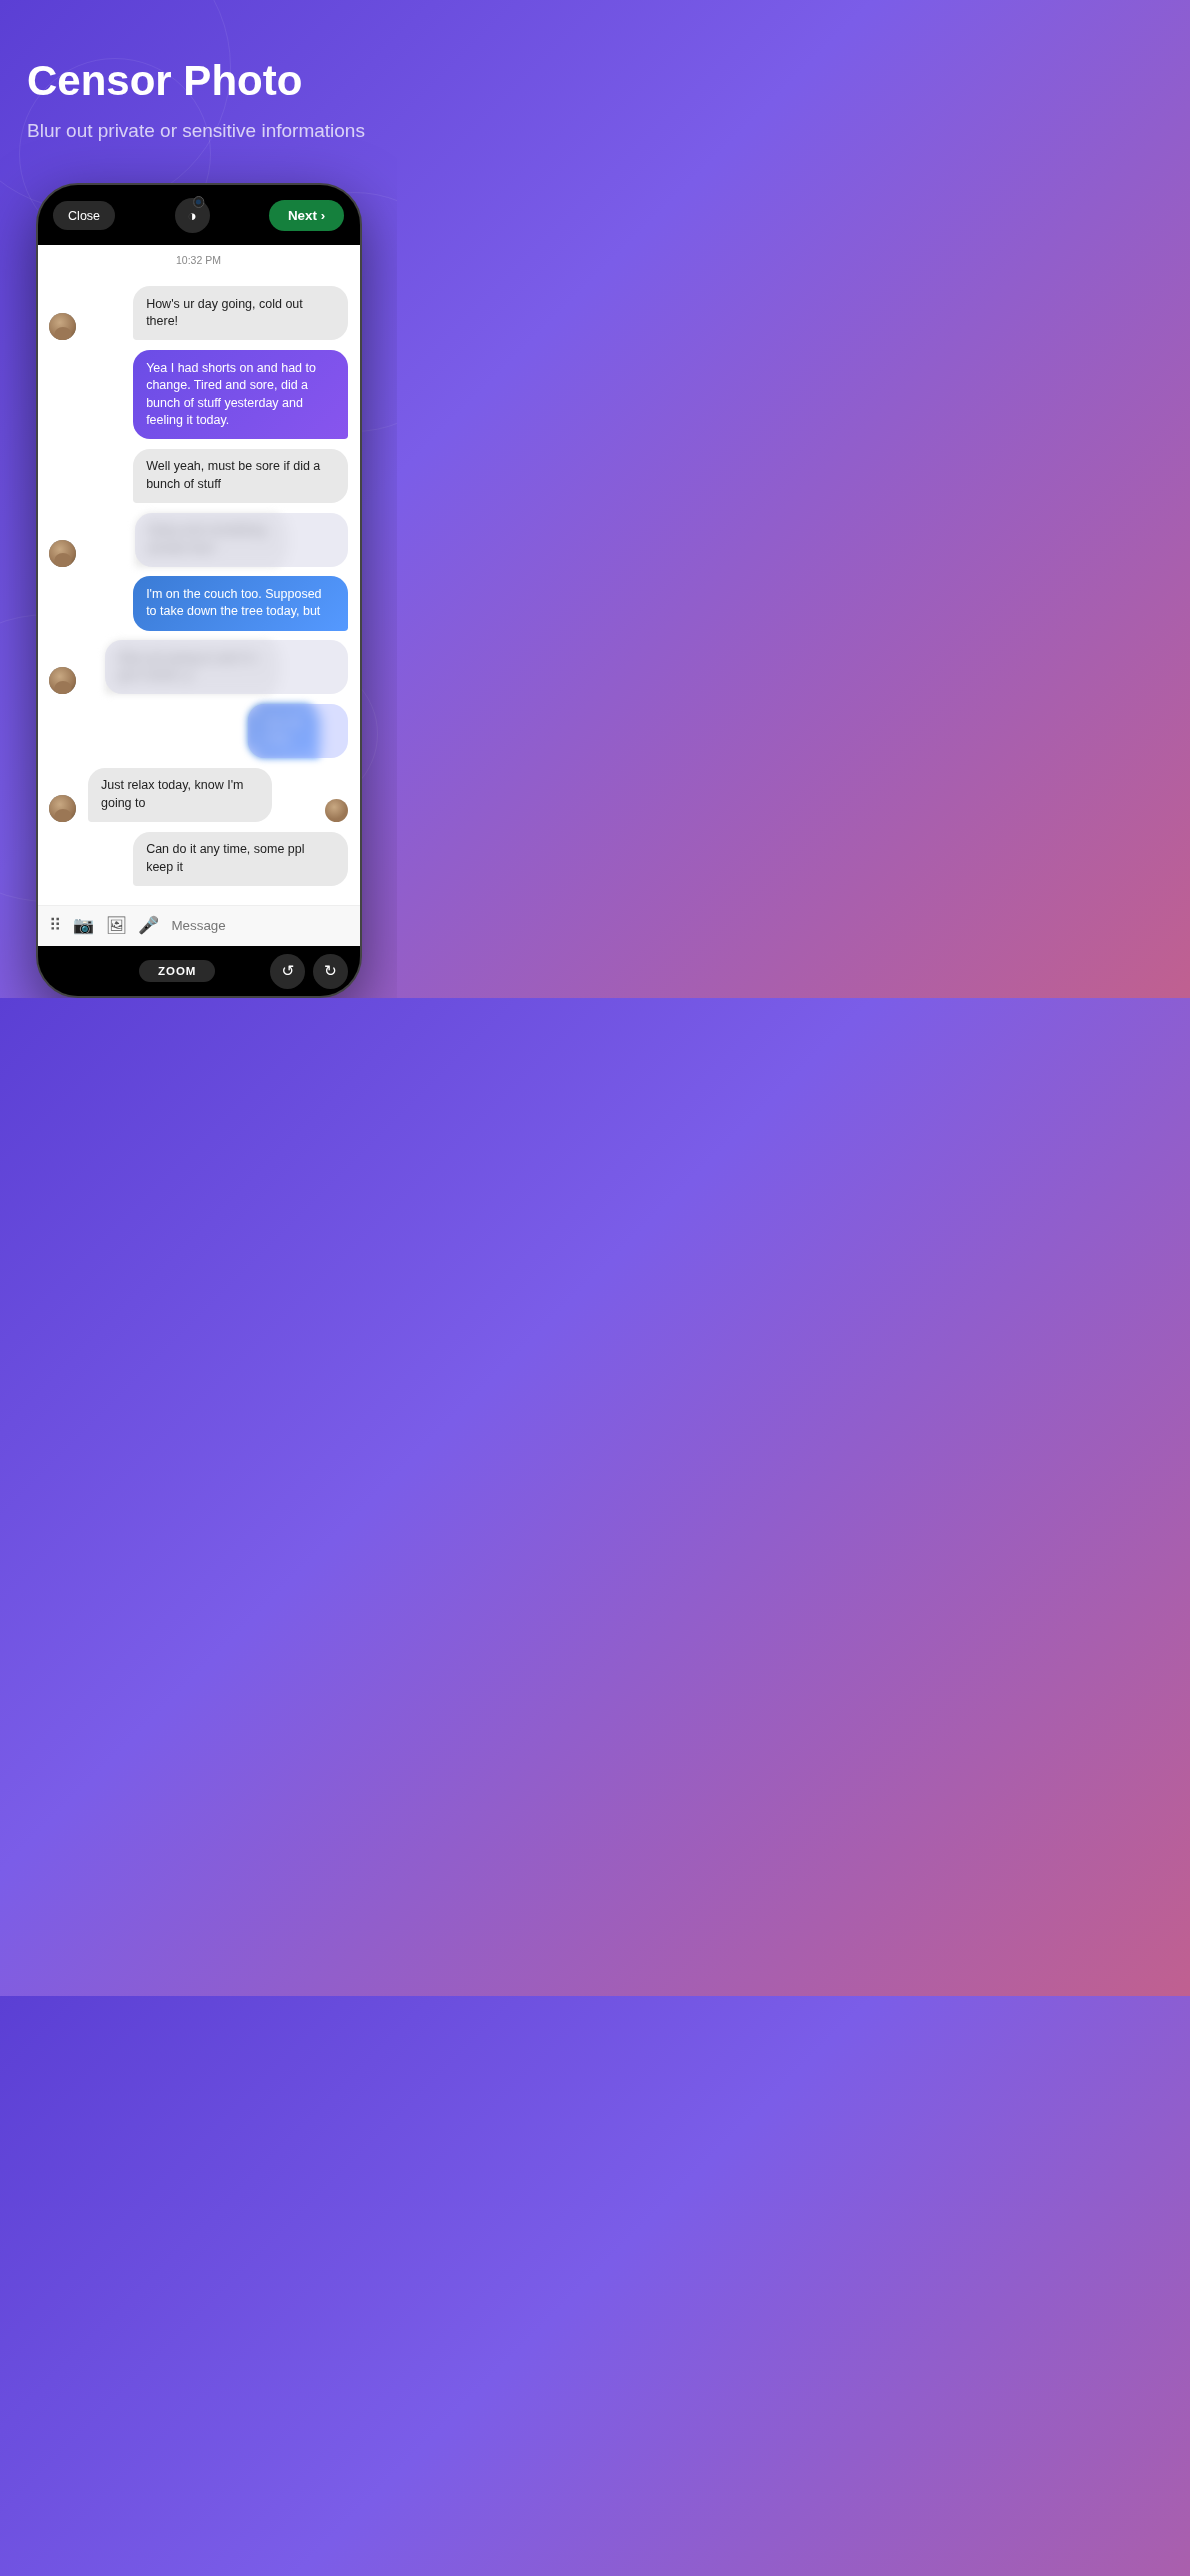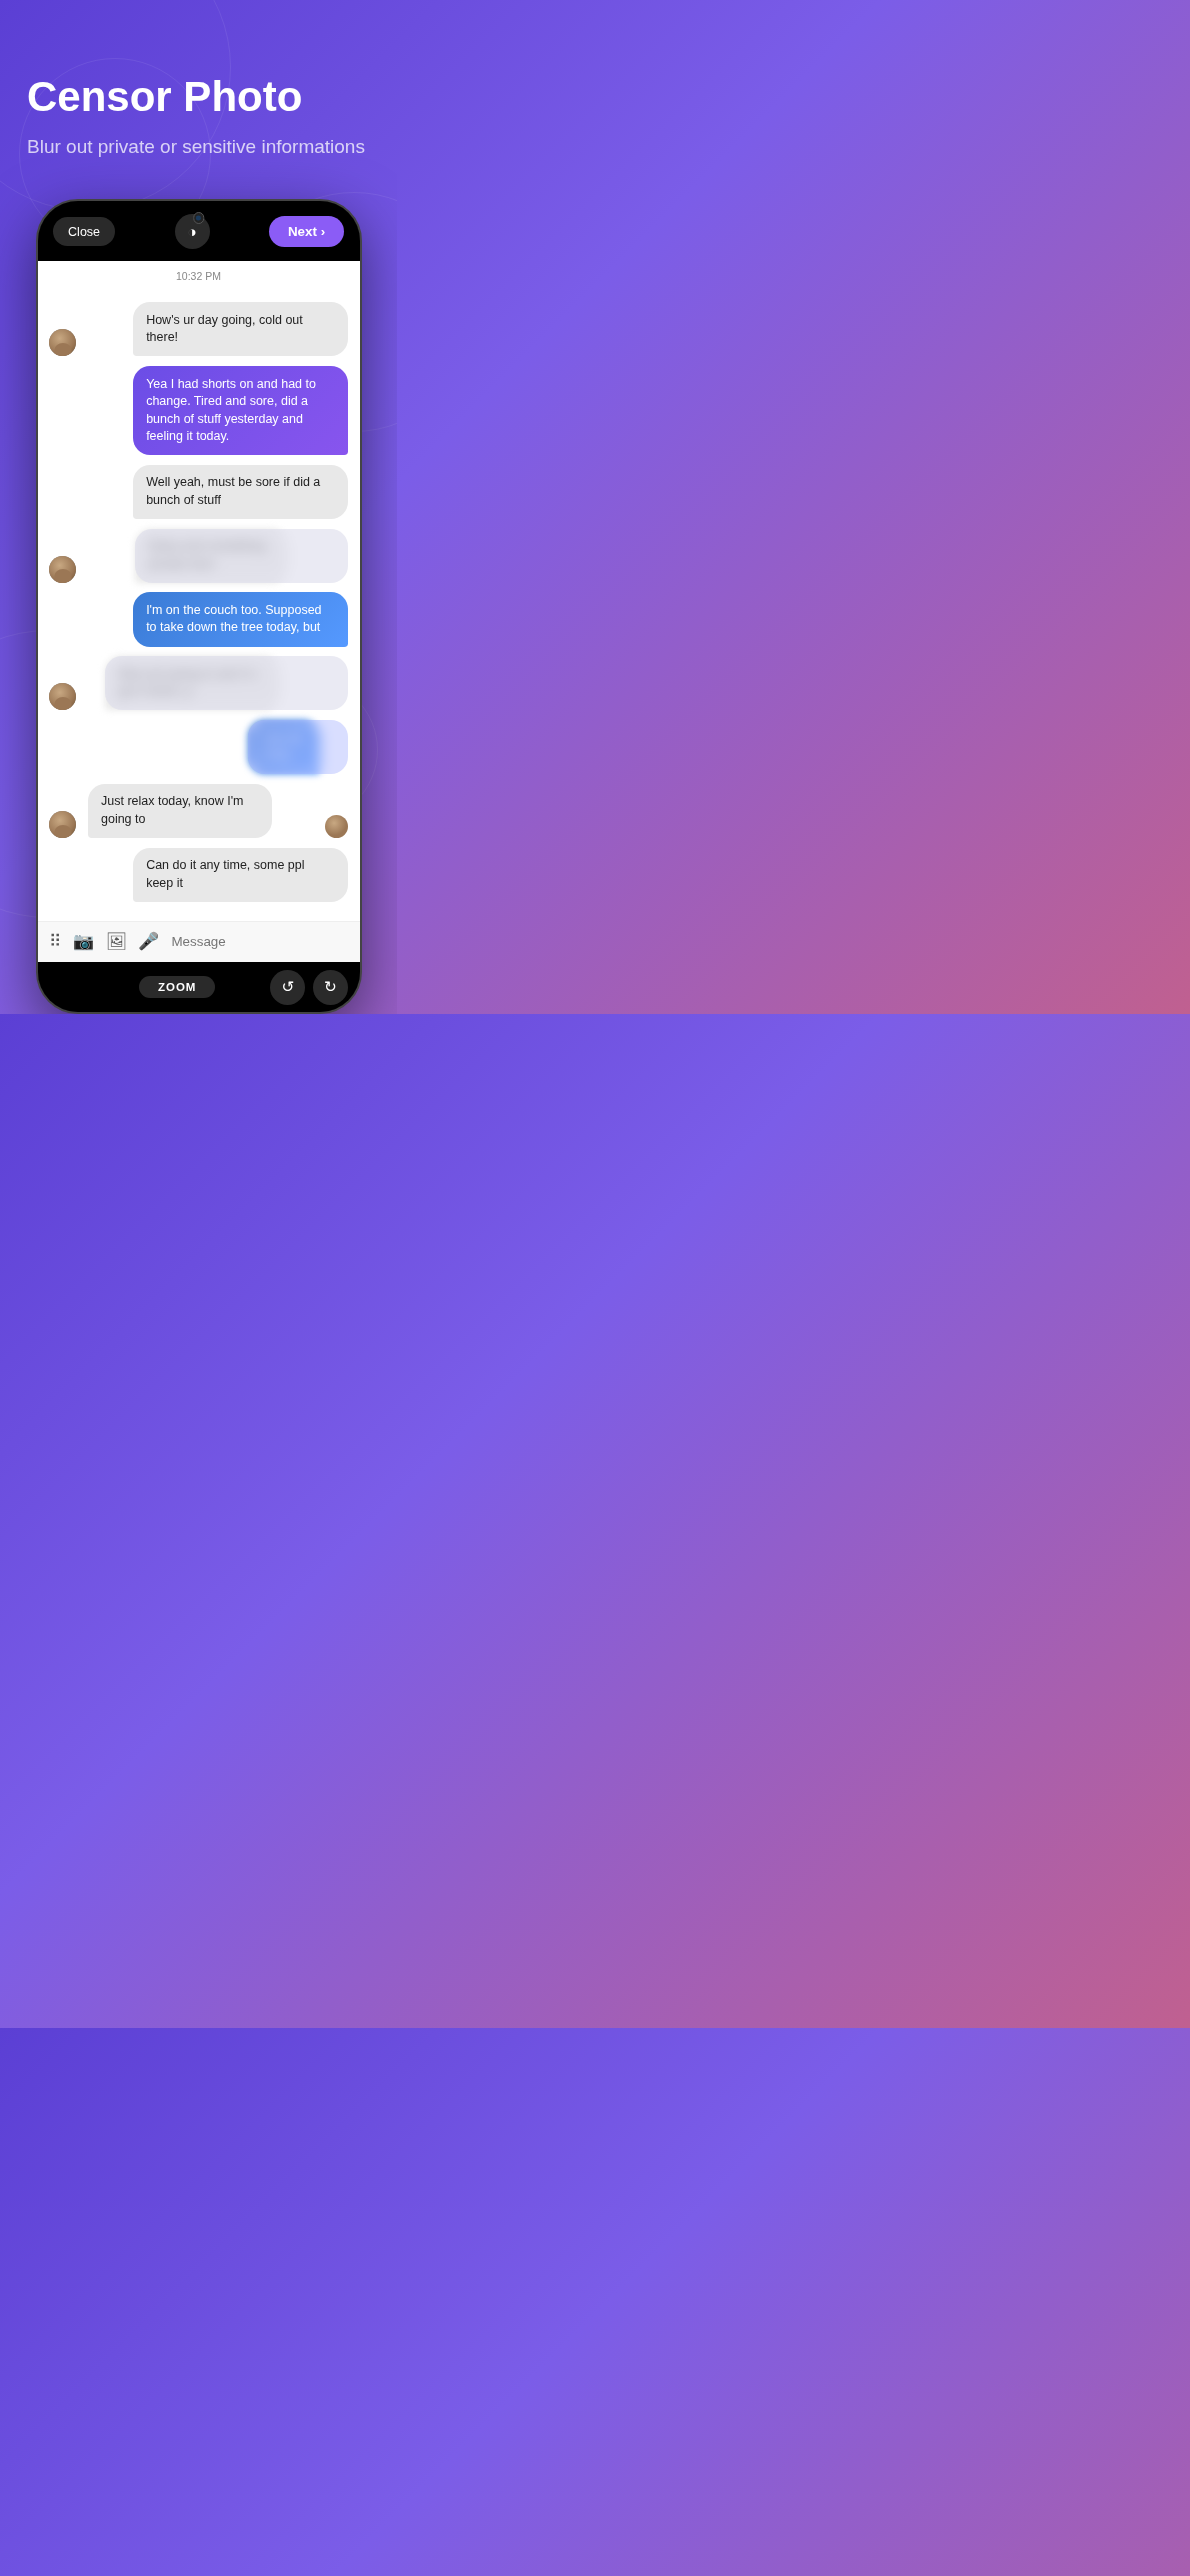--- a/index.html
+++ b/index.html
@@ -38,21 +38,20 @@
       position: relative;
       z-index: 1;
       padding: 58px 27px 29px;
     }
     .header-title {
       font-size: 42px;
       font-weight: 800;
       color: #ffffff;
       line-height: 1.1;
       margin-bottom: 13.4px;
-      margin-top: 16px;
     }
     .header-subtitle {
       font-size: 19px;
       font-weight: 400;
       color: rgba(255,255,255,0.75);
       line-height: 1.4;
     }
 
     
     .phone-wrapper {
@@ -127,21 +126,21 @@
       height: 35px;
       display: flex;
       align-items: center;
       justify-content: center;
       cursor: pointer;
       color: white;
       font-size: 15.3px;
     }
 
     .btn-next {
-      background: #8b5cf6;
+      background: #15803d;
       border: none;
       border-radius: 19px;
       color: #fff;
       font-size: 13.4px;
       font-weight: 600;
       padding: 7.7px 19px;
       cursor: pointer;
       display: flex;
       align-items: center;
       gap: 3.8px;

